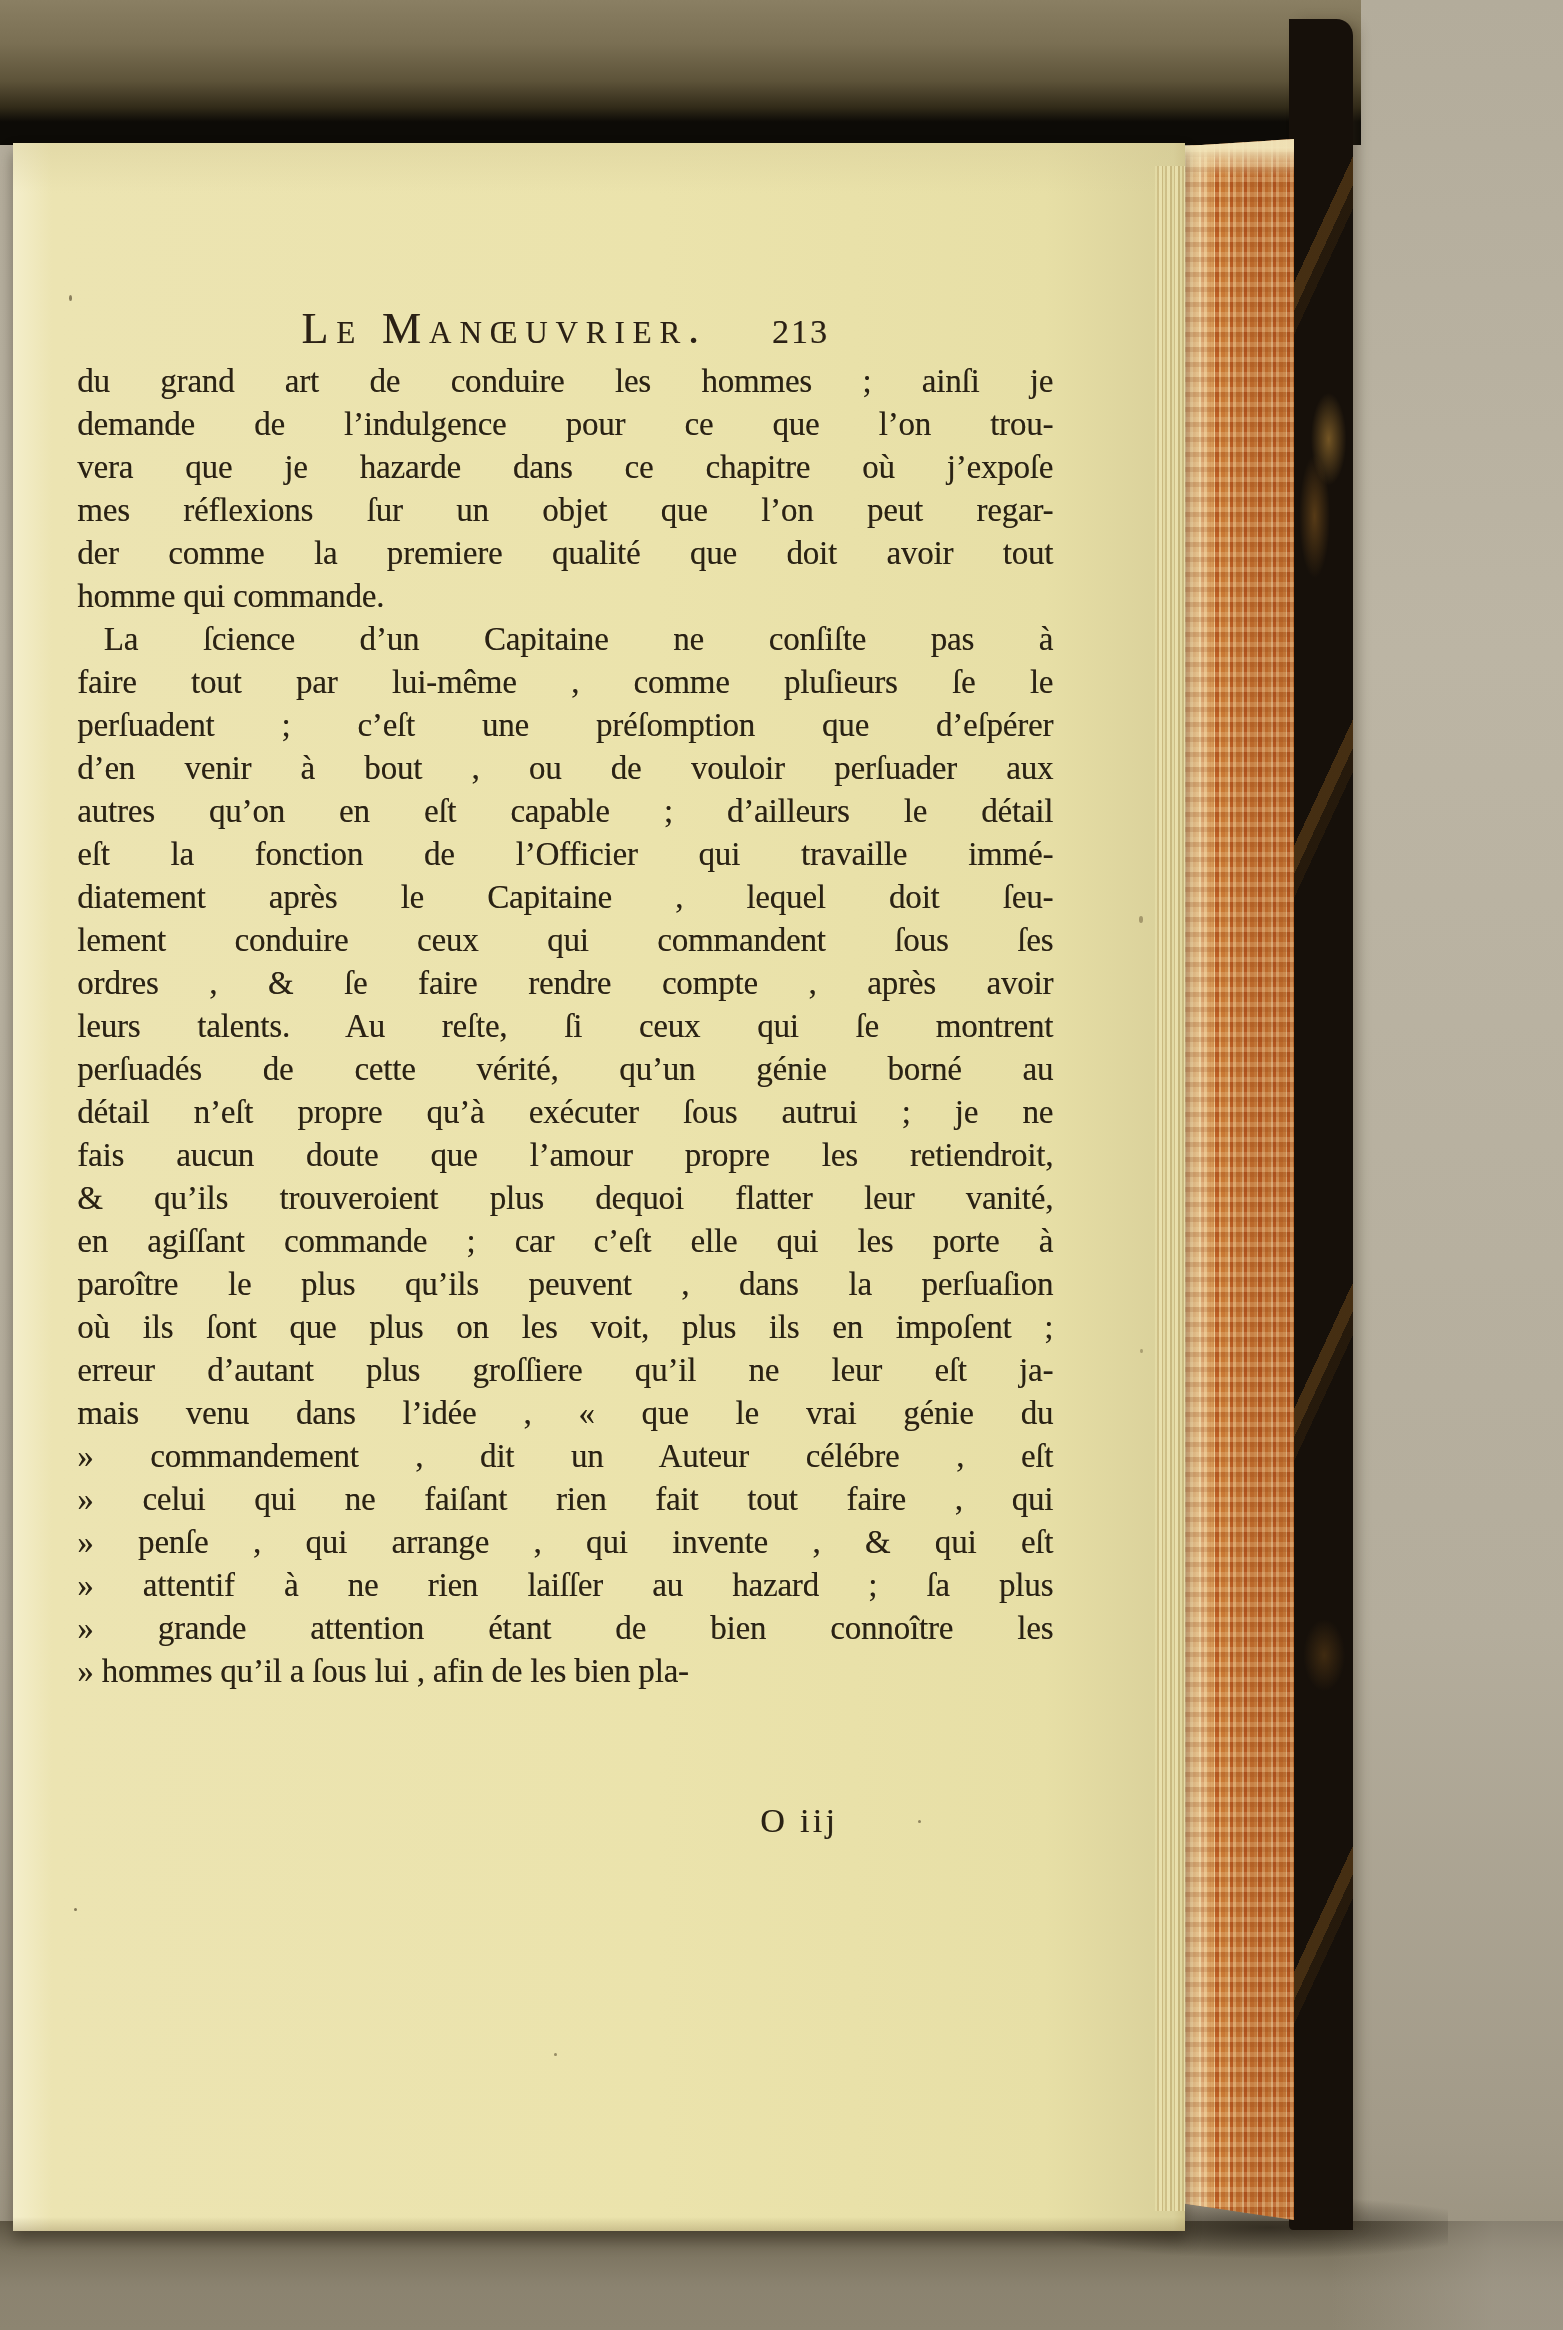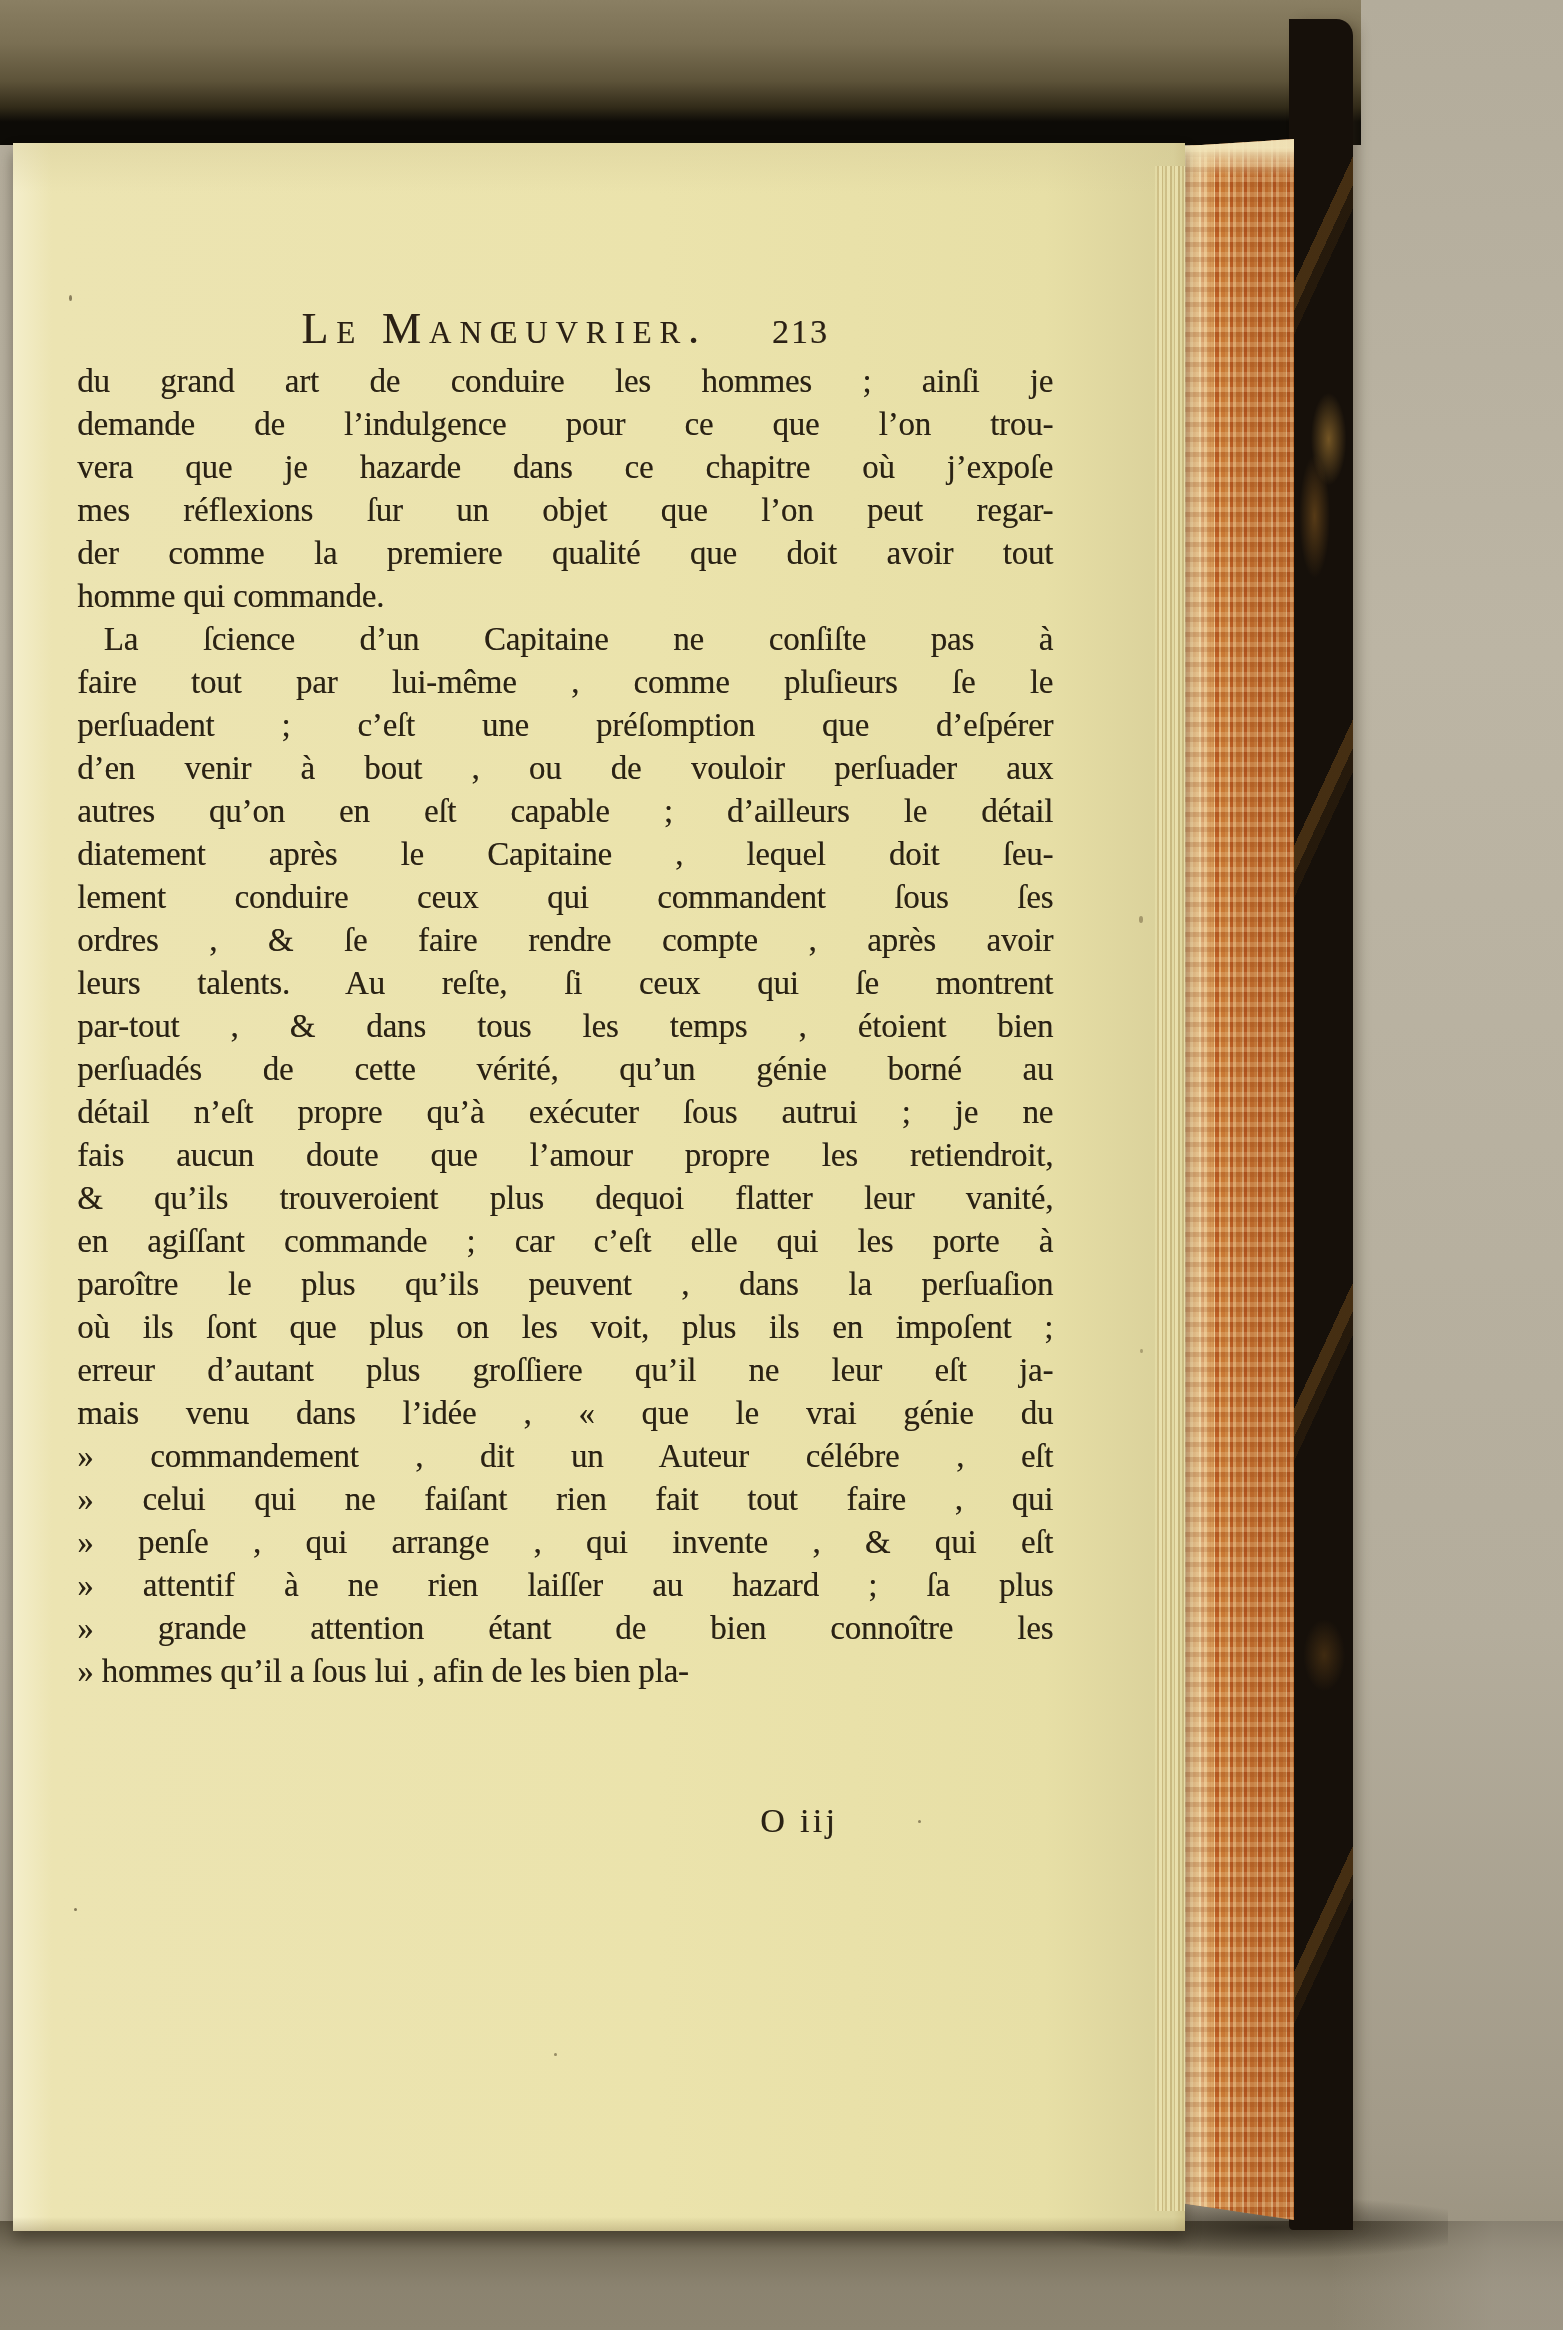--- a/index.html
+++ b/index.html
@@ -103,25 +103,25 @@
         <div class="line">demande de l’indulgence pour ce que l’on trou-</div>
         <div class="line">vera que je hazarde dans ce chapitre où j’expoſe</div>
         <div class="line">mes réflexions ſur un objet que l’on peut regar-</div>
         <div class="line">der comme la premiere qualité que doit avoir tout</div>
         <div class="line end">homme qui commande.</div>
         <div class="line indent">La ſcience d’un Capitaine ne conſiſte pas à</div>
         <div class="line">faire tout par lui-même , comme pluſieurs ſe le</div>
         <div class="line">perſuadent ; c’eſt une préſomption que d’eſpérer</div>
         <div class="line">d’en venir à bout , ou de vouloir perſuader aux</div>
         <div class="line">autres qu’on en eſt capable ; d’ailleurs le détail</div>
+        <div class="line">eſt la fonction de l’Officier qui travaille immé-</div>
         <div class="line">diatement après le Capitaine , lequel doit ſeu-</div>
         <div class="line">lement conduire ceux qui commandent ſous ſes</div>
         <div class="line">ordres , &amp; ſe faire rendre compte , après avoir</div>
         <div class="line">leurs talents. Au reſte, ſi ceux qui ſe montrent</div>
-        <div class="line">par-tout , &amp; dans tous les temps , étoient bien</div>
         <div class="line">perſuadés de cette vérité, qu’un génie borné au</div>
         <div class="line">détail n’eſt propre qu’à exécuter ſous autrui ; je ne</div>
         <div class="line">fais aucun doute que l’amour propre les retiendroit,</div>
         <div class="line">&amp; qu’ils trouveroient plus dequoi flatter leur vanité,</div>
         <div class="line">en agiſſant commande ; car c’eſt elle qui les porte à</div>
         <div class="line">paroître le plus qu’ils peuvent , dans la perſuaſion</div>
         <div class="line">où ils ſont que plus on les voit, plus ils en impoſent ;</div>
         <div class="line">erreur d’autant plus groſſiere qu’il ne leur eſt ja-</div>
         <div class="line">mais venu dans l’idée , « que le vrai génie du</div>
         <div class="line">» commandement , dit un Auteur célébre , eſt</div>

